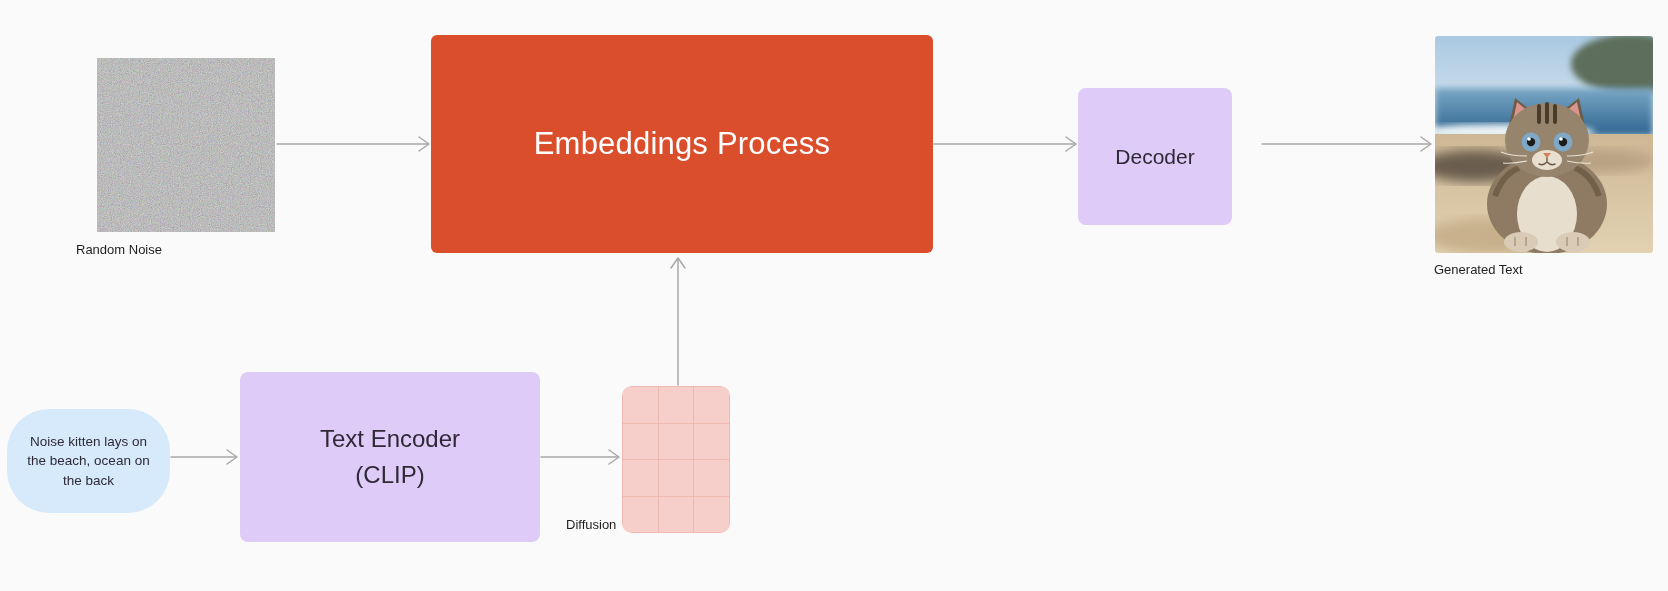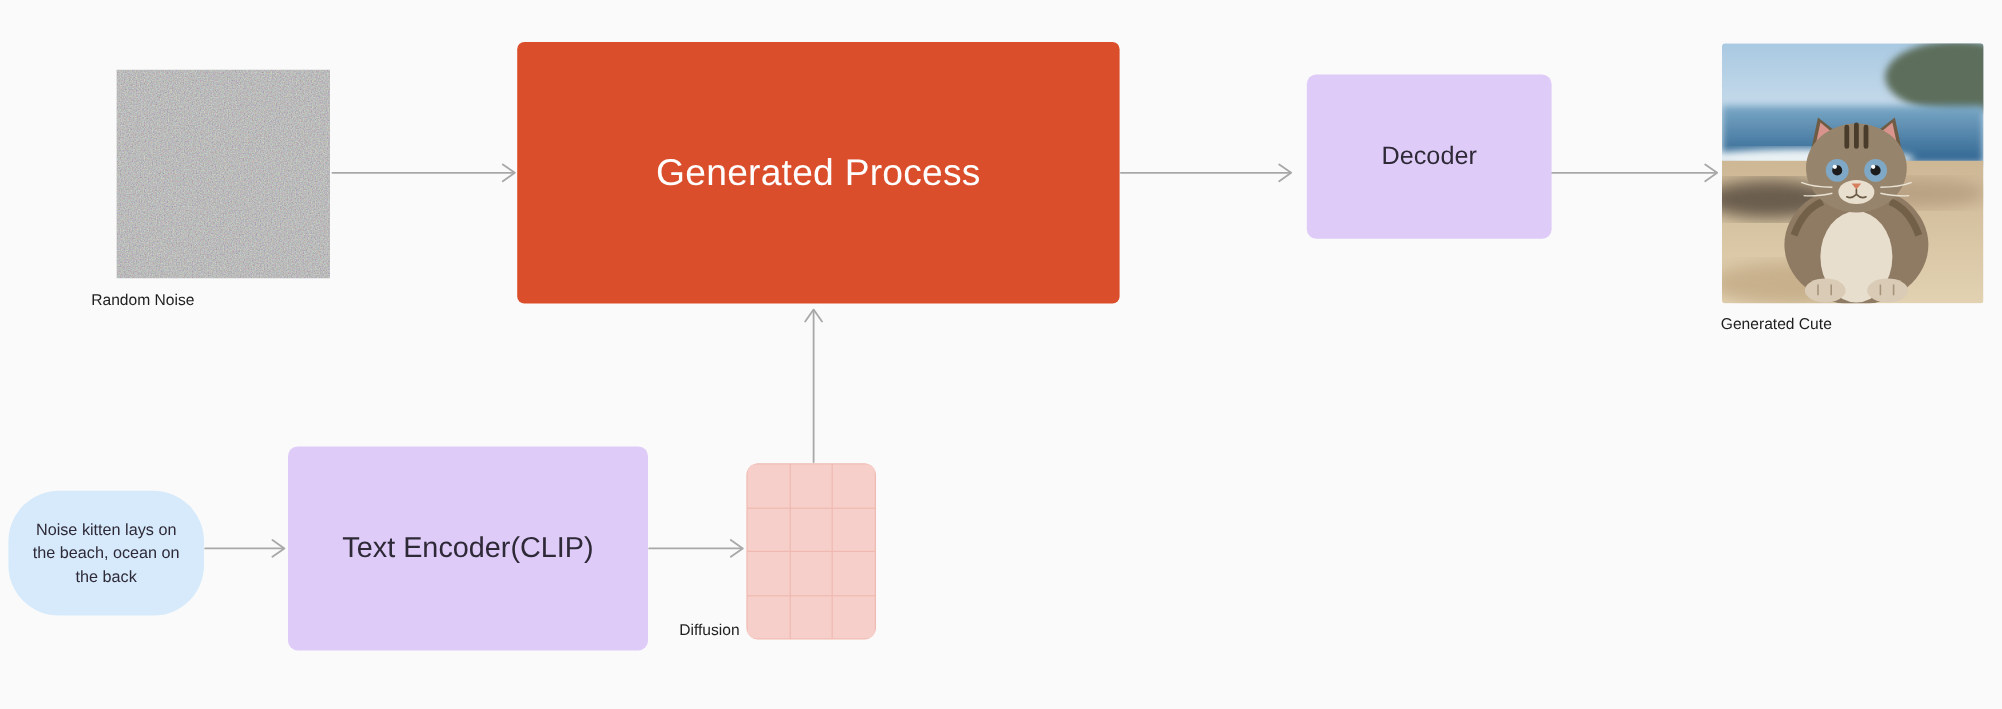--- a/index.html
+++ b/index.html
@@ -20,31 +20,30 @@
     position:absolute;display:flex;align-items:center;justify-content:center;
     text-align:center;box-sizing:border-box;
   }
   .node-diffusion{
     left:431px;top:35px;width:502px;height:218px;border-radius:6px;
     background:var(--color-accent_orange,#db4e2c);
     color:var(--color-diffusion_text,#fff);
     font-size:31px;letter-spacing:.2px;
   }
   .node-decoder{
-    left:1078px;top:62px;width:204px;height:137px;border-radius:8px;
+    left:1078px;top:88px;width:154px;height:137px;border-radius:8px;
     background:var(--color-accent_purple,#decbf7);
     color:var(--color-node_text_dark,#2e2937);
     font-size:21px;
-    margin-left:11px;
   }
   .node-encoder{
     left:240px;top:372px;width:300px;height:170px;border-radius:8px;
     background:var(--color-accent_purple,#decbf7);
     color:var(--color-node_text_dark,#2e2937);
-    font-size:24px;line-height:1.5;flex-direction:row;
+    font-size:24px;line-height:1.5;flex-direction:column;
   }
   .node-prompt{
     left:7px;top:409px;width:163px;height:104px;border-radius:42px;
     background:var(--color-accent_blue,#d6eafb);
     color:var(--color-node_text_dark,#1f1f28);
     font-size:13.5px;line-height:1.45;
     padding:10px 16px;
   }
   .caption{
     position:absolute;width:220px;text-align:left;
@@ -105,21 +104,21 @@
         <feTurbulence type="fractalNoise" baseFrequency="0.9" numOctaves="2" seed="7" stitchTiles="stitch"></feTurbulence>
         <feColorMatrix type="saturate" values="0.55"></feColorMatrix>
         <feColorMatrix type="matrix" values="0.55 0 0 0 0.22  0 0.55 0 0 0.22  0 0 0.55 0 0.22  0 0 0 0 1"></feColorMatrix>
       </filter>
       <rect width="178" height="174" filter="url(#nz)"></rect>
     </svg>
   </figure>
   <div class="caption caption-noise">Random Noise</div>
 
   <div class="node node-diffusion">
-    <span>Generated Process</span>
+    <span>Embeddings Process</span>
   </div>
 
   <div class="node node-decoder">
     <span>Decoder</span>
   </div>
 
   <figure class="img-frame img-generated" style="margin:0">
     <svg width="218" height="217" viewBox="0 0 218 217" xmlns="http://www.w3.org/2000/svg">
       <defs>
         <linearGradient id="sky" x1="0" y1="0" x2="0" y2="1">
@@ -170,21 +169,21 @@
         <ellipse cx="112" cy="124" rx="15" ry="10" fill="#e9dfce"></ellipse>
         <path d="M108 117 h8 l-4 5 Z" fill="#d67f5c"></path>
         <path d="M112 122 v4 M112 126 q-4 4 -8 2 M112 126 q4 4 8 2" stroke="#6b5a44" stroke-width="1.4" fill="none" stroke-linecap="round"></path>
         <path d="M92 120 q-16 0 -26 -4 M92 125 q-14 3 -24 2 M132 120 q16 0 26 -4 M132 125 q14 3 24 2" stroke="#f2ecdf" stroke-width="1.2" fill="none" opacity=".9"></path>
         <ellipse cx="86" cy="206" rx="17" ry="10" fill="#d9cbb6"></ellipse>
         <ellipse cx="138" cy="206" rx="17" ry="10" fill="#d9cbb6"></ellipse>
         <path d="M80 201 v9 M91 201 v9 M132 201 v9 M143 201 v9" stroke="#a5937a" stroke-width="1.3"></path>
       </g>
     </svg>
   </figure>
-  <div class="caption caption-generated">Generated Cute</div>
+  <div class="caption caption-generated">Generated Text</div>
 
   <div class="node node-prompt">
     <span>Noise kitten lays on the beach, ocean on the back</span>
   </div>
 
   <div class="node node-encoder">
     <span>Text Encoder</span>
     <span>(CLIP)</span>
   </div>
 

